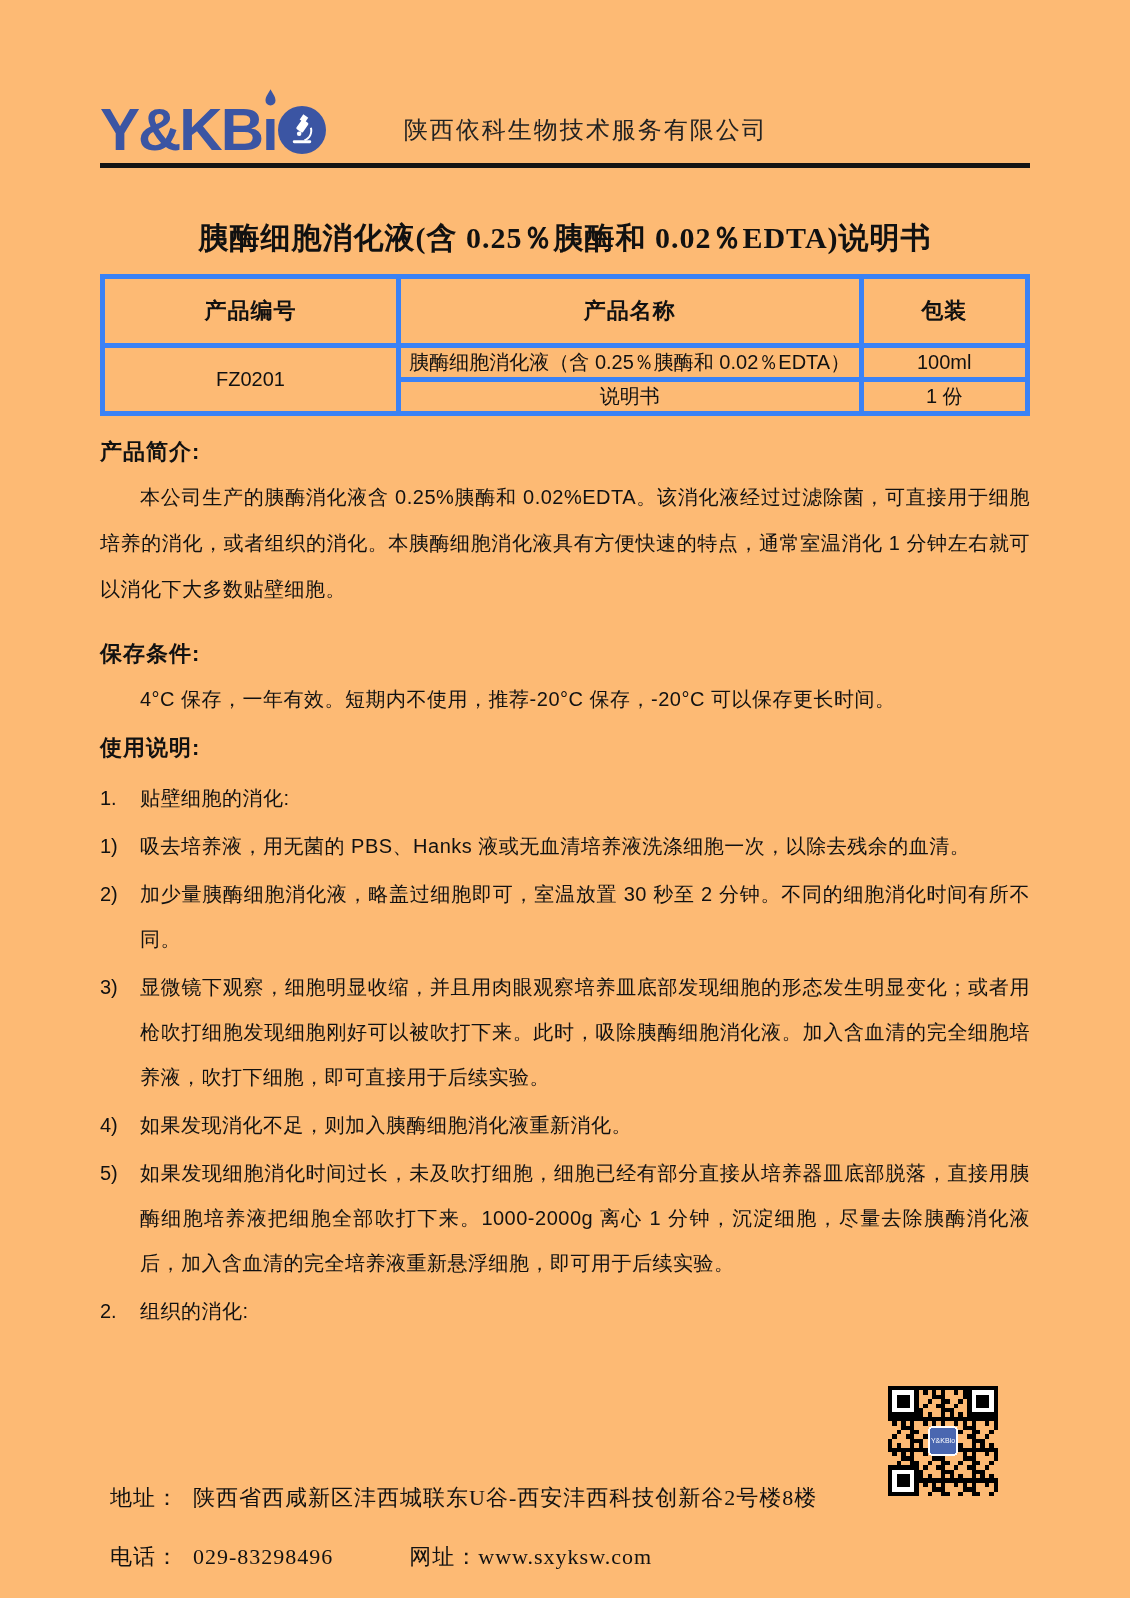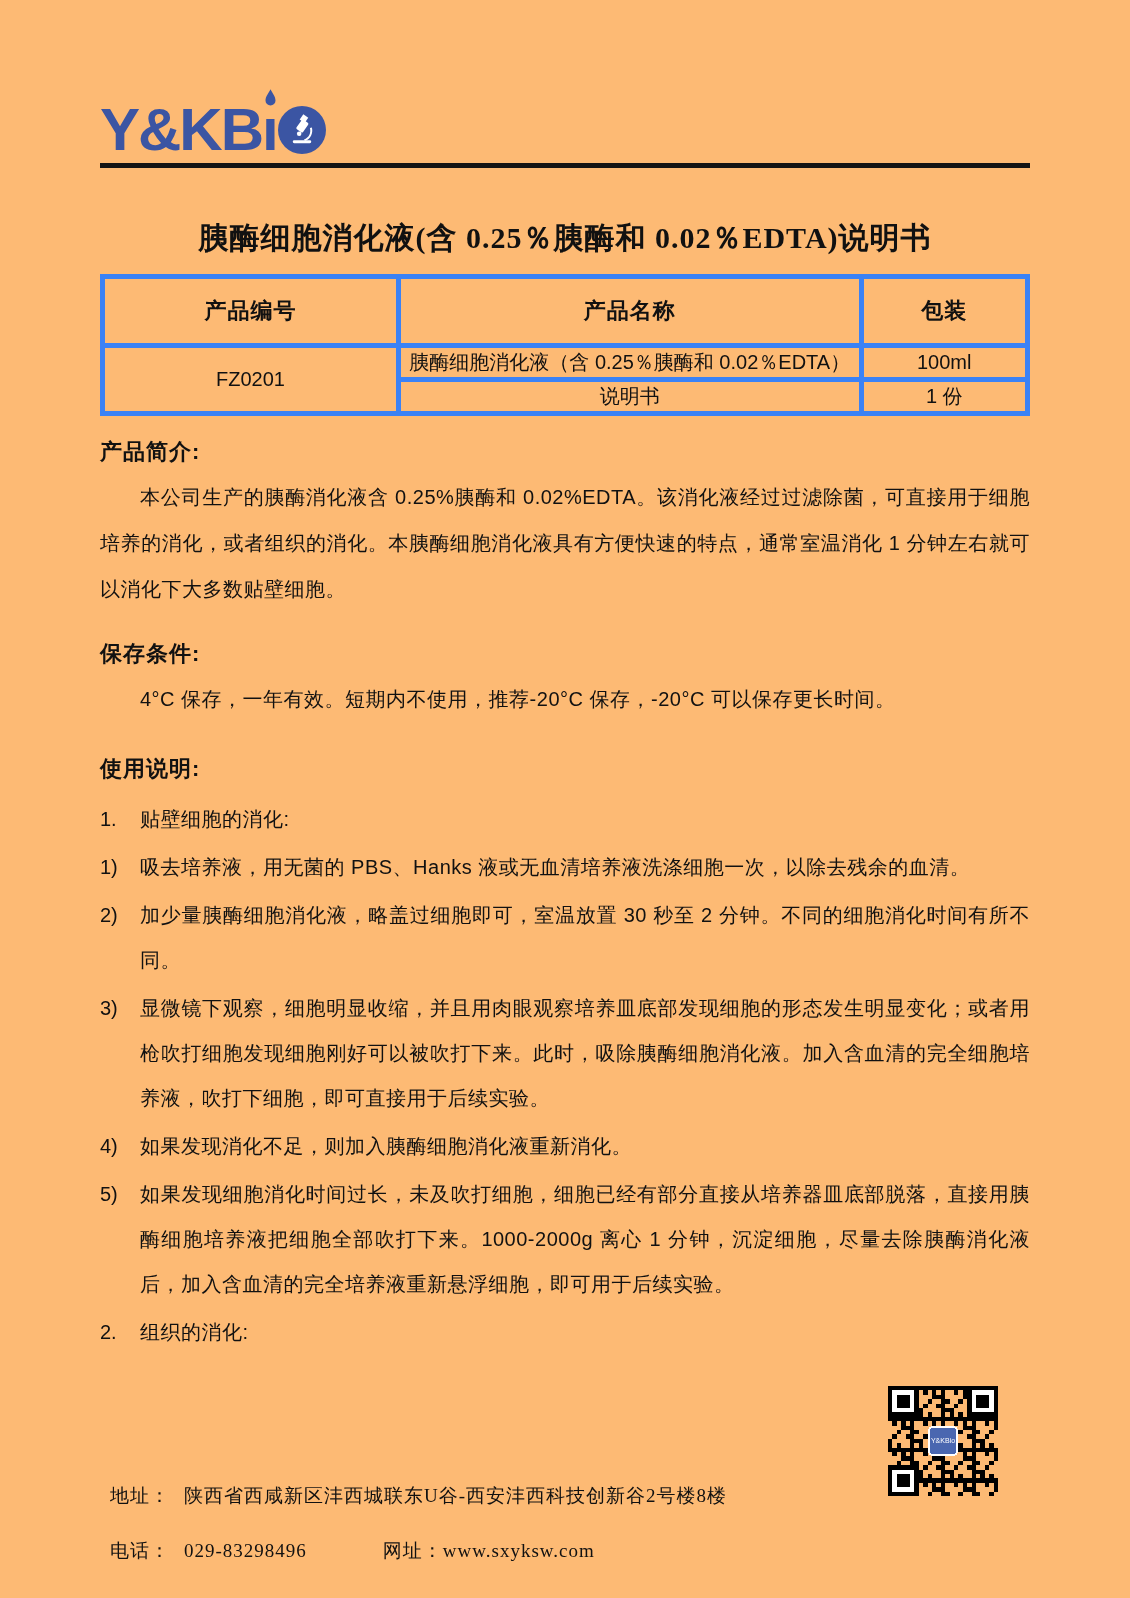--- a/index.html
+++ b/index.html
@@ -29,21 +29,21 @@
   .rule { margin-top:9px; height:5px; border-top:2px solid #141414; border-bottom:3px solid #141414; }
 
   
   .doc-title { margin-top:50px; text-align:center; font-size:30px; font-weight:bold; letter-spacing:1px;font-family:Liberation Serif, serif; }
 
   
   .sec-heading { font-size:22px; font-weight:bold; letter-spacing:1px; }
   .h-pack  { margin-top:62px; }
   .h-intro { margin-top:21px; }
   .h-store { margin-top:27px; }
-  .h-usage { margin-top:32px; margin-bottom:13px; }
+  .h-usage { margin-top:11px; margin-bottom:13px; }
 
   
   table.pack { width:100%; margin-top:15px; border-collapse:collapse; table-layout:fixed; }
   table.pack th, table.pack td { border:5px solid #3b82f6; text-align:center; padding:0 4px; }
   table.pack th { height:69px; font-size:22px; font-weight:bold; letter-spacing:1px; }
   table.pack td { height:34px; font-size:20px; }
   .col-code { width:32%; } .col-name { width:50%; } .col-pack { width:18%; }
 
   
   .para { margin-top:7px; font-size:20px; line-height:46px; text-align:justify; text-indent:2em; letter-spacing:0.5px; }
@@ -51,21 +51,21 @@
   .u-item { display:flex; line-height:45px; margin-bottom:3px; }
   .u-marker { flex:none; width:40px; }
   .u-text { flex:1; text-align:justify; letter-spacing:0.5px; }
 
   
   .qr { position:absolute; left:888px; top:1386px; width:110px; height:110px; }
   .qr svg { width:110px; height:110px; display:block; }
 
   
   .footer { position:absolute; left:110px; top:1483px; font-family:"Liberation Serif", serif;
-    font-size:19px; color:#111; letter-spacing:1px; }
+    font-size:22px; color:#111; letter-spacing:1px; }
   .footer .line2 { margin-top:29px; }
   .footer .gap-s { display:inline-block; width:14px; }
   .footer .gap-l { display:inline-block; width:76px; }
 </style>
 </head>
 <body>
 
 <div class="page">
 
   <div class="header">
@@ -80,20 +80,21 @@
           <g fill="#ffffff">
             <rect x="11.2" y="1.5" width="4.2" height="4.5" transform="rotate(35 13 4)"></rect>
             <rect x="9.6" y="5.2" width="5.6" height="8.2" rx="1" transform="rotate(35 12.5 9)"></rect>
             <circle cx="10" cy="14.6" r="1.6"></circle>
             <path d="M17.6 10.5c.9 3.6-.7 6.8-4.1 8.1l.5 1.2c4.1-1.5 6-5.4 5-9.6z"></path>
             <rect x="5.5" y="19.2" width="13" height="2.1" rx="1"></rect>
           </g>
         </svg>
       </span>
     </div>
+    <div class="company">陕西依科生物技术服务有限公司</div>
   </div>
   <div class="rule"></div>
 
   <div class="doc-title">胰酶细胞消化液(含 0.25％胰酶和 0.02％EDTA)说明书</div>
 
   <table class="pack">
     <colgroup>
         <col class="col-code">
         <col class="col-name">
         <col class="col-pack">

